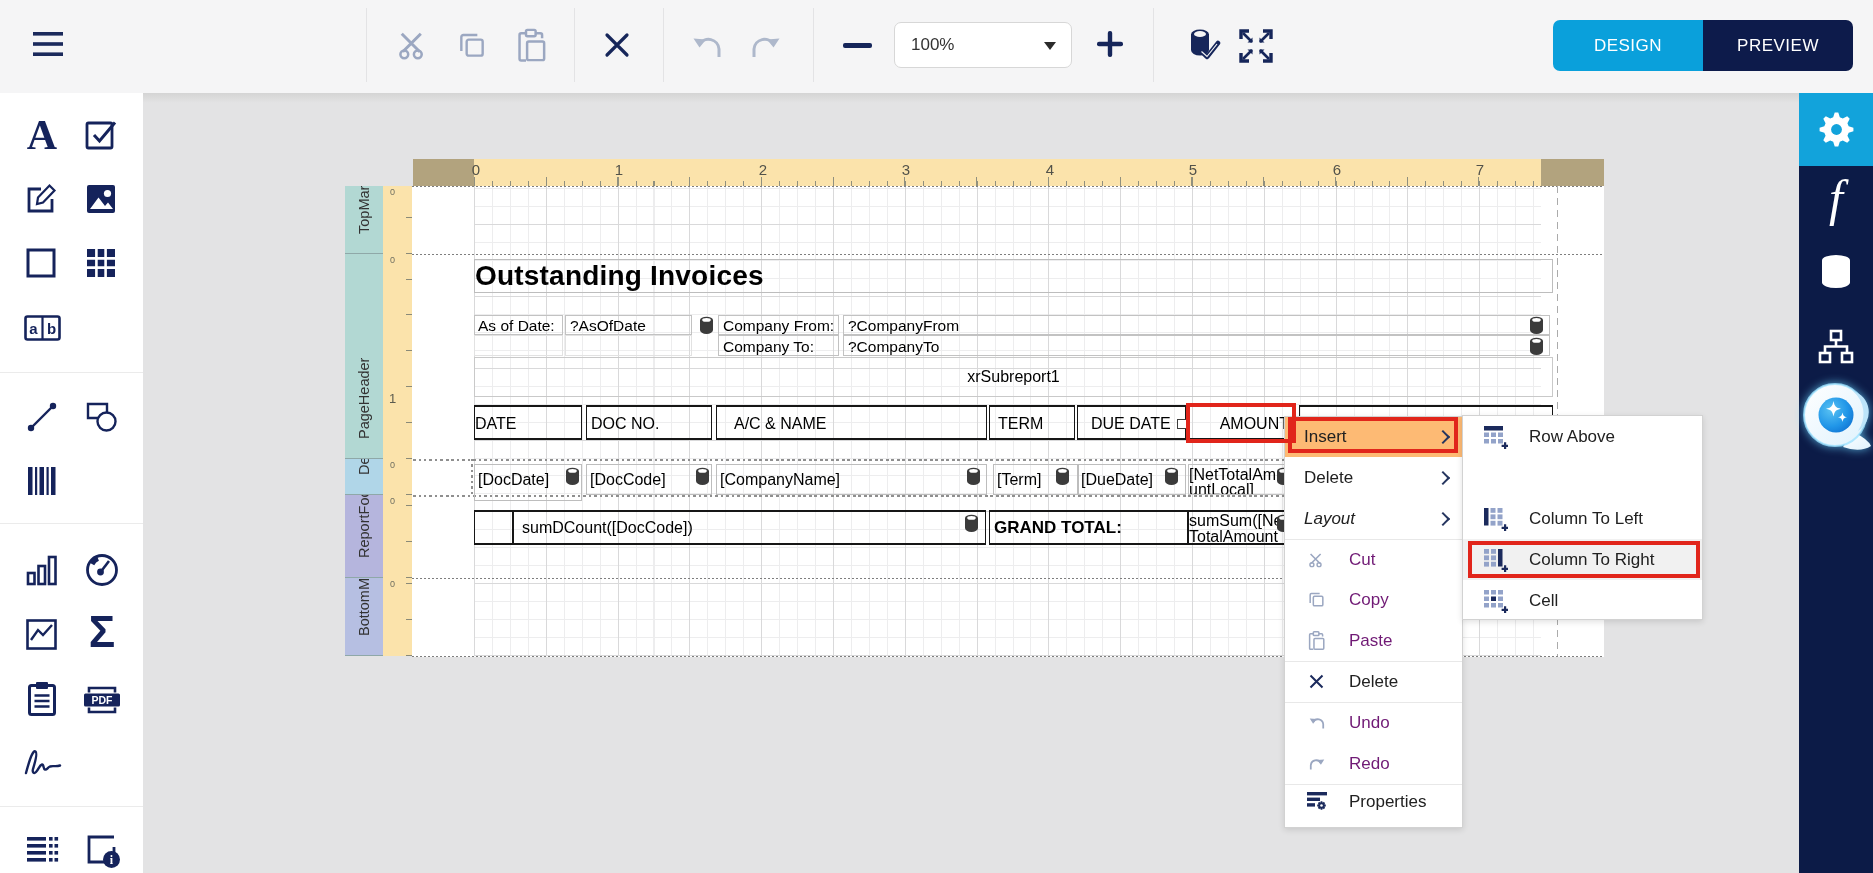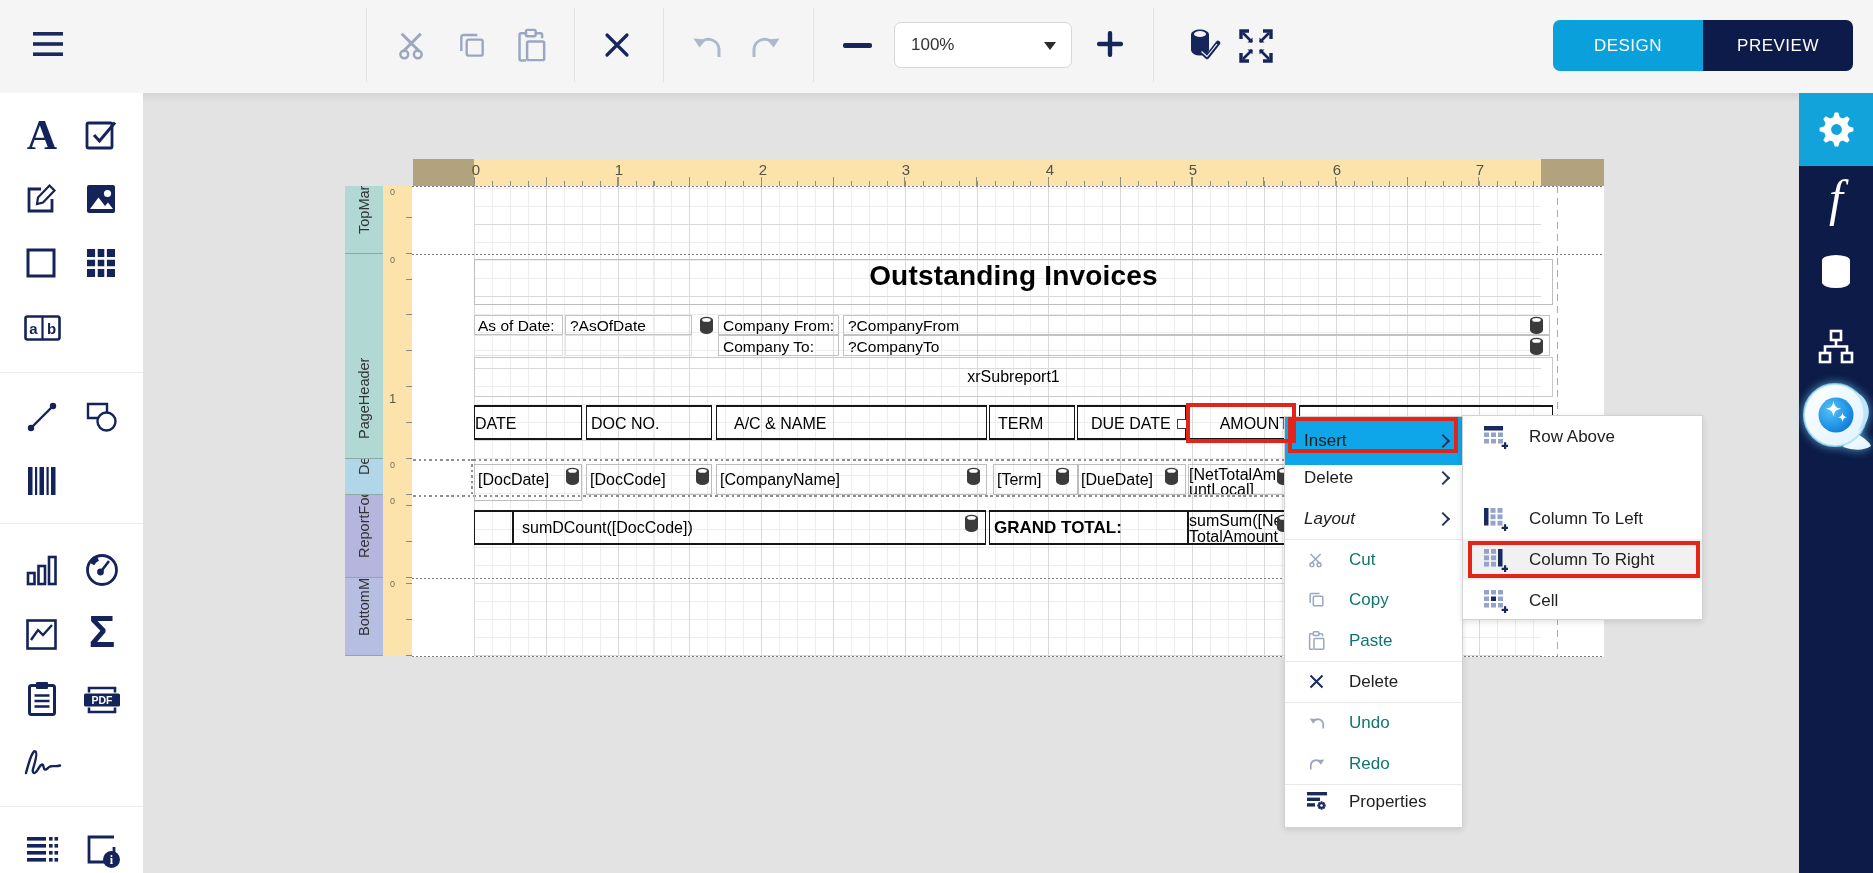--- a/index.html
+++ b/index.html
@@ -40,21 +40,21 @@
 
 .cell{position:absolute;border:1px solid #c2c2c2;background:transparent;box-sizing:border-box;font-size:16px;color:#000;line-height:17px;white-space:nowrap;overflow:hidden;}
 .hcell{position:absolute;border:2px solid #161616;border-left-width:1.5px;border-right-width:1.5px;background:transparent;box-sizing:border-box;font-size:16px;color:#000;white-space:nowrap;overflow:hidden;}
 .db{position:absolute;width:15px;height:19px;}
 .dcell{font-size:16px;line-height:29px;padding-left:3px;border-color:#bdbdbd;}
 .dashsel{position:absolute;height:2px;background:repeating-linear-gradient(90deg,#8f8f8f 0 2.5px,transparent 2.5px 5.5px);}
 
 .menu{position:absolute;background:#fff;border:1px solid #d2d2d2;box-shadow:0 2px 6px rgba(0,0,0,.12);box-sizing:border-box;}
 .mi{position:absolute;left:0;width:100%;font-size:17px;color:#212121;}
 .mi .txt{position:absolute;top:50%;transform:translateY(-50%);}
-.gray{color:#0f766e;}
+.gray{color:#701a75;}
 .msep{position:absolute;left:0;width:100%;height:1px;background:#e8e8e8;}
 .redbox{position:absolute;border:4px solid #e1251b;box-sizing:border-box;z-index:60;}
 .chev{position:absolute;right:14px;top:50%;width:8px;height:8px;border-right:2.5px solid #25355f;border-bottom:2.5px solid #25355f;transform:translateY(-50%) rotate(-45deg);}
 
 #rightbar{left:1799px;top:93px;width:74px;height:780px;background:#0c1b47;}
 #rb-gear{position:absolute;left:0;top:0;width:74px;height:73px;background:#12a3db;}
 </style>
 </head>
 <body>
 <div class="abs" id="toolbar">
@@ -255,21 +255,21 @@
       <span class="num" style="left:350px">2</span>
       <span class="num" style="left:493px">3</span>
       <span class="num" style="left:637px">4</span>
       <span class="num" style="left:780px">5</span>
       <span class="num" style="left:924px">6</span>
       <span class="num" style="left:1067px">7</span>
   </div>
   <div id="page">
     <div id="grid"></div>
 
-    <div class="cell" style="left:62px;top:73px;width:1079px;height:46px;border-color:#bdbdbd;font-size:28px;font-weight:bold;letter-spacing:.2px;text-align:center;line-height:31px;">Outstanding Invoices</div>
+    <div class="cell" style="left:62px;top:73px;width:1079px;height:34px;border-color:#bdbdbd;font-size:28px;font-weight:bold;letter-spacing:.2px;line-height:31px;">Outstanding Invoices</div>
     <div class="cell" style="left:62px;top:129px;width:89px;height:20px;font-size:15.5px;padding:1px 0 0 3px;">As of Date:</div>
     <div class="cell" style="left:153px;top:129px;width:127px;height:20px;font-size:15.5px;padding:1px 0 0 4px;">?AsOfDate</div>
     <div class="cell" style="left:62px;top:149px;width:89px;height:21px;border-color:#e2e2e2;"></div>
     <div class="cell" style="left:153px;top:149px;width:127px;height:21px;border-color:#e2e2e2;"></div>
     <div class="cell" style="left:306px;top:129px;width:121px;height:20px;font-size:15.5px;padding:1px 0 0 4px;">Company From:</div>
     <div class="cell" style="left:431px;top:129px;width:707px;height:20px;font-size:15.5px;padding:1px 0 0 4px;">?CompanyFrom</div>
     <div class="cell" style="left:306px;top:149px;width:121px;height:21px;font-size:15.5px;padding:2px 0 0 4px;">Company To:</div>
     <div class="cell" style="left:431px;top:149px;width:707px;height:21px;font-size:15.5px;padding:2px 0 0 4px;">?CompanyTo</div>
     <div class="cell" style="left:62px;top:171px;width:1079px;height:40px;border-color:#c9c9c9;text-align:center;line-height:38px;">xrSubreport1</div>
 
@@ -393,21 +393,21 @@
   <div class="vrul" style="top:402px;height:83px;">
       <div class="t"></div>
       <span class="z">0</span>
     </div>
   <div class="vrul" style="top:485px;height:78px;">
       <div class="t"></div>
       <span class="z">0</span>
     </div>
 </div>
 <div class="menu" style="left:1284px;top:416px;width:179px;height:412px;z-index:50;">
-  <div class="mi" style="top:0;height:48px;background:#0ea5e9;">
+  <div class="mi" style="top:0;height:40px;background:#fdba74;">
       <span class="txt" style="left:19px">Insert</span>
       <span class="chev"></span>
     </div>
   <div class="mi" style="top:40px;height:41px;">
       <span class="txt" style="left:19px">Delete</span>
       <span class="chev"></span>
     </div>
   <div class="mi" style="top:81px;height:41px;font-style:italic;">
       <span class="txt" style="left:19px">Layout</span>
       <span class="chev"></span>

